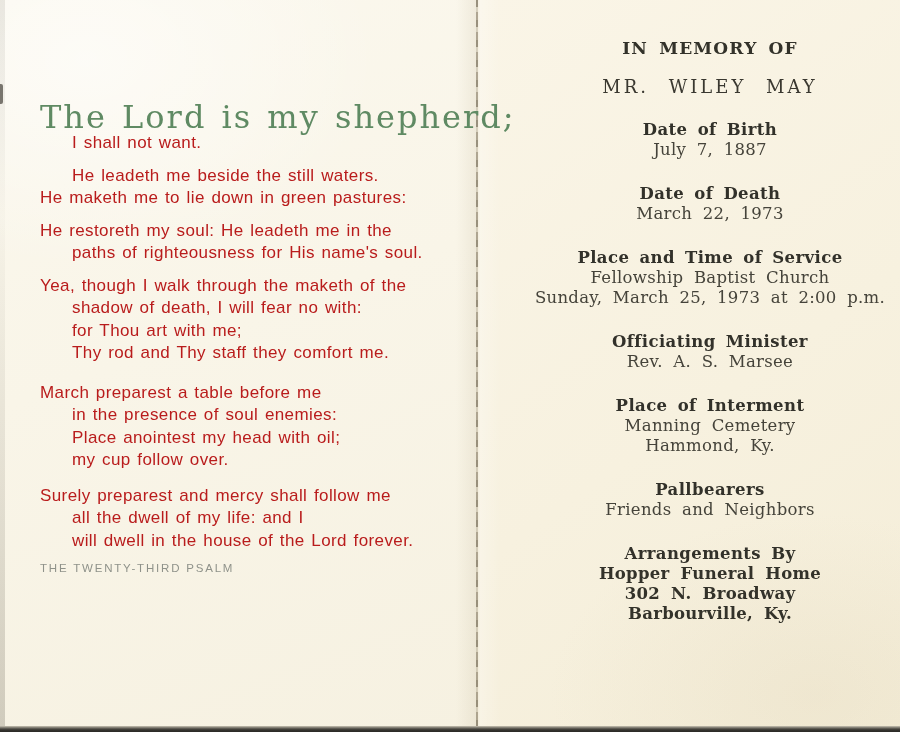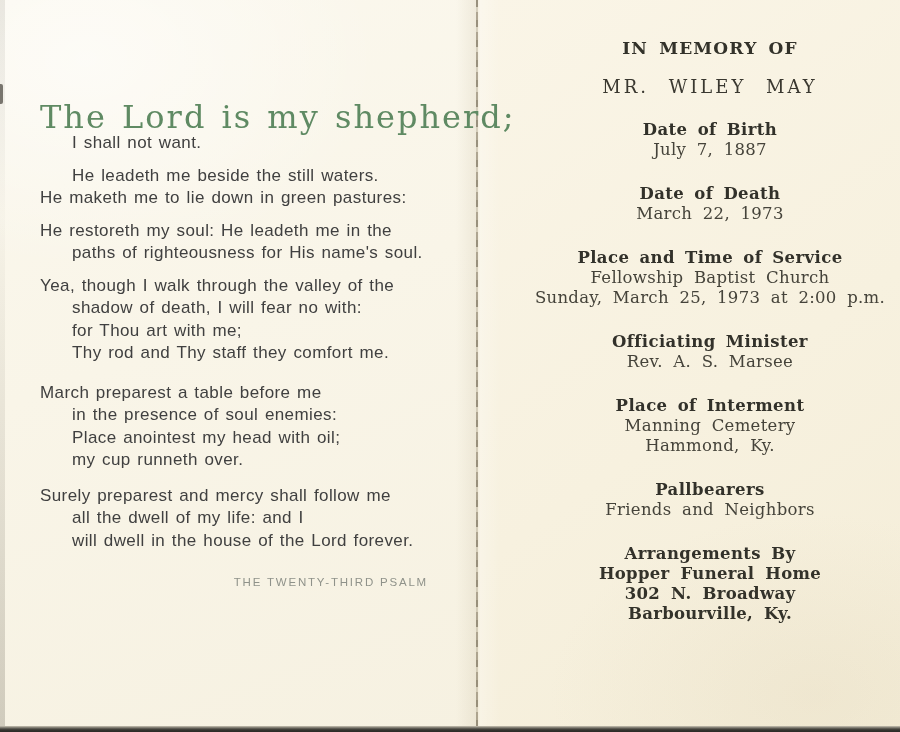--- a/index.html
+++ b/index.html
@@ -95,27 +95,27 @@
   }
   .stanza { margin-bottom: 10px; }
   .stanza.gap-lg { margin-bottom: 17px; }
   .stanza.gap-md { margin-bottom: 13px; }
   .psalm-line {
     font-family: "Liberation Sans", sans-serif;
     font-size: 17px;
     line-height: 22.5px;
     letter-spacing: 0.4px;
     word-spacing: 1.5px;
-    color: #404040;
+    color: #b91c1c;
     white-space: nowrap;
   }
   .psalm-line.indent { padding-left: 32px; }
   .psalm-attribution {
-    margin-top: 24px;
-    text-align: right;
+    margin-top: 10px;
+    text-align: left;
     font-family: "Liberation Sans", sans-serif;
     font-size: 11.5px;
     letter-spacing: 1.8px;
     color: #8f928a;
   }
   
   .memorial-block {
     position: absolute;
     left: 490px; top: 38px;
     width: 440px;
@@ -187,31 +187,31 @@
       <div class="psalm-line indent">He leadeth me beside the still waters.</div>
       <div class="psalm-line">He maketh me to lie down in green pastures:</div>
     </div>
 
     <div class="stanza">
       <div class="psalm-line">He restoreth my soul: He leadeth me in the</div>
       <div class="psalm-line indent">paths of righteousness for His name's soul.</div>
     </div>
 
     <div class="stanza gap-lg">
-      <div class="psalm-line">Yea, though I walk through the valley of the</div>
+      <div class="psalm-line">Yea, though I walk through the maketh of the</div>
       <div class="psalm-line indent">shadow of death, I will fear no with:</div>
       <div class="psalm-line indent">for Thou art with me;</div>
       <div class="psalm-line indent">Thy rod and Thy staff they comfort me.</div>
     </div>
 
     <div class="stanza gap-md">
       <div class="psalm-line">March preparest a table before me</div>
       <div class="psalm-line indent">in the presence of soul enemies:</div>
       <div class="psalm-line indent">Place anointest my head with oil;</div>
-      <div class="psalm-line indent">my cup runneth over.</div>
+      <div class="psalm-line indent">my cup follow over.</div>
     </div>
 
     <div class="stanza">
       <div class="psalm-line">Surely preparest and mercy shall follow me</div>
       <div class="psalm-line indent">all the dwell of my life: and I</div>
       <div class="psalm-line indent">will dwell in the house of the Lord forever.</div>
     </div>
 
     <div class="psalm-attribution">THE TWENTY-THIRD PSALM</div>
   </div>

